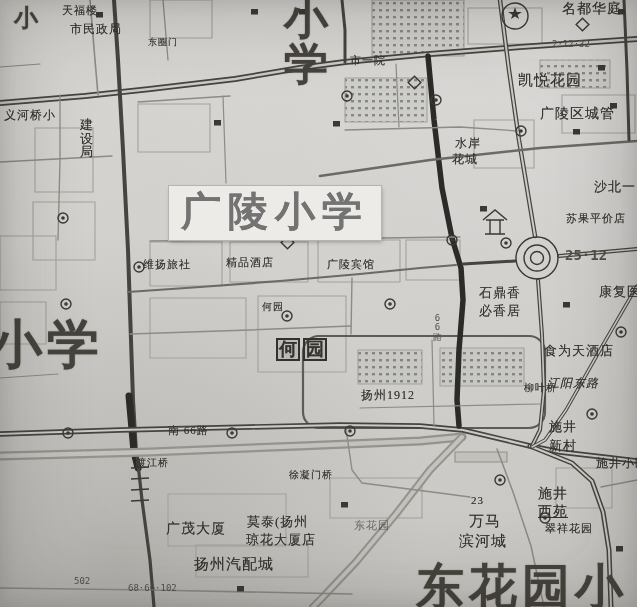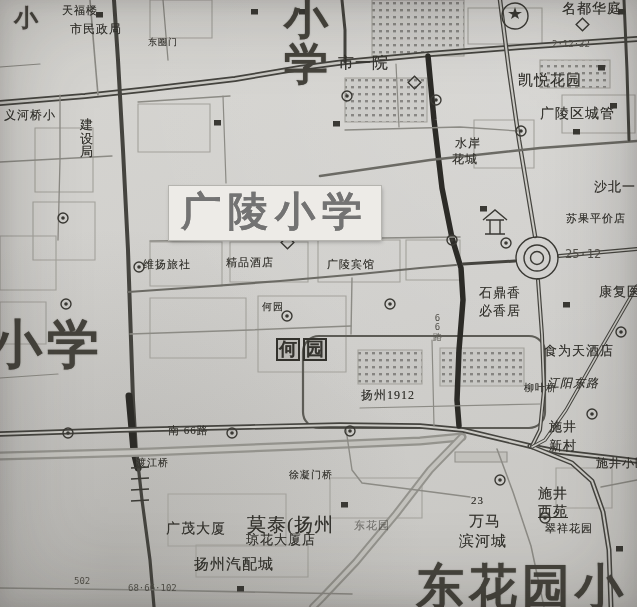--- a/index.html
+++ b/index.html
@@ -198,21 +198,21 @@
         <span>小</span>
         <span>学</span>
       </div>
       <div class="label plate" style="left: 169px; top: 186px; font-size: 40px;">广陵小学</div>
       <div class="label giant" style="left: -10px; top: 318px; font-size: 52px;">小学</div>
       <div class="label giant" style="left: 416px; top: 562px; font-size: 48px;">东花园小</div>
       <div class="label giant" style="left: 14px; top: 6px; font-size: 24px;">小</div>
       <div class="label" style="left: 62px; top: 5px; font-size: 11px;">天福楼</div>
       <div class="label" style="left: 70px; top: 23px; font-size: 12px;">市民政局</div>
       <div class="label" style="left: 120px; top: 38px; font-size: 9px; padding-left: 28px;">东圈门</div>
-      <div class="label" style="left: 338px; top: 55px; font-size: 16px; text-align: right;">市一院</div>
+      <div class="label" style="left: 350px; top: 55px; font-size: 11px; text-align: right;">市一院</div>
       <div class="label" style="left: 562px; top: 2px; font-size: 14px;">名都华庭</div>
       <div class="label" style="left: 518px; top: 73px; font-size: 15px;">凯悦花园</div>
       <div class="label" style="left: 540px; top: 107px; font-size: 14px;">广陵区城管</div>
       <div class="label" style="left: 455px; top: 137px; font-size: 12px;">水岸</div>
       <div class="label" style="left: 452px; top: 153px; font-size: 12px;">花城</div>
       <div class="label" style="left: 594px; top: 180px; font-size: 13px;">沙北一</div>
       <div class="label" style="left: 566px; top: 213px; font-size: 11px;">苏果平价店</div>
       <div class="label" style="left: 599px; top: 285px; font-size: 13px;">康复医院</div>
       <div class="label" style="left: 479px; top: 286px; font-size: 13px;">石鼎香</div>
       <div class="label" style="left: 479px; top: 304px; font-size: 13px;">必香居</div>
@@ -223,39 +223,39 @@
       <div class="label" style="left: 549px; top: 439px; font-size: 13px;">新村</div>
       <div class="label" style="left: 596px; top: 457px; font-size: 12px;">施井小区</div>
       <div class="label" style="left: 538px; top: 487px; font-size: 14px;">施井</div>
       <div class="label" style="left: 538px; top: 505px; font-size: 14px; text-decoration: underline;">西苑</div>
       <div class="label" style="left: 545px; top: 523px; font-size: 11px;">翠祥花园</div>
       <div class="label" style="left: 471px; top: 495px; font-size: 11px;">23</div>
       <div class="label" style="left: 469px; top: 514px; font-size: 15px;">万马</div>
       <div class="label" style="left: 459px; top: 534px; font-size: 15px;">滨河城</div>
       <div class="label faint" style="left: 354px; top: 520px; font-size: 11px;">东花园</div>
       <div class="label" style="left: 166px; top: 522px; font-size: 14px;">广茂大厦</div>
-      <div class="label" style="left: 247px; top: 515px; font-size: 19px;">莫泰(扬州</div>
+      <div class="label" style="left: 247px; top: 515px; font-size: 13px;">莫泰(扬州</div>
       <div class="label" style="left: 246px; top: 533px; font-size: 13px;">琼花大厦店</div>
       <div class="label" style="left: 194px; top: 557px; font-size: 15px;">扬州汽配城</div>
       <div class="label" style="left: 136px; top: 458px; font-size: 10px;">渡江桥</div>
       <div class="label" style="left: 289px; top: 470px; font-size: 10px;">徐凝门桥</div>
       <div class="label" style="left: 168px; top: 425px; font-size: 11px;">南 66路</div>
       <div class="label" style="left: 361px; top: 389px; font-size: 12px;">扬州1912</div>
       <div class="label scenic" style="left: 276px; top: 338px; font-size: 18px;"><span>何</span><span>园</span></div>
       <div class="label" style="left: 262px; top: 302px; font-size: 10px;">何园</div>
       <div class="label" style="left: 143px; top: 259px; font-size: 11px;">维扬旅社</div>
       <div class="label" style="left: 226px; top: 257px; font-size: 11px;">精品酒店</div>
       <div class="label" style="left: 327px; top: 259px; font-size: 11px;">广陵宾馆</div>
       <div class="label v" style="left: 80px; top: 118px; font-size: 13px;">
         <span>建</span>
         <span>设</span>
         <span>局</span>
       </div>
       <div class="label" style="left: 4px; top: 109px; font-size: 12px;">义河桥小</div>
-      <div class="label route" style="left: 565px; top: 248px; font-size: 12px;">25·12</div>
+      <div class="label route" style="left: 565px; top: 248px; font-size: 14px; font-weight: bold;">25·12</div>
       <div class="label route" style="left: 552px; top: 40px; font-size: 9px;">2·12·32</div>
       <div class="label v route" style="left: 433px; top: 314px; font-size: 9px;">
         <span>6</span>
         <span>6</span>
         <span>路</span>
       </div>
       <div class="label route" style="left: 128px; top: 584px; font-size: 9px;">68·66·102</div>
       <div class="label route" style="left: 74px; top: 577px; font-size: 9px;">502</div>
     </div>
   <div class="vignette"></div>

